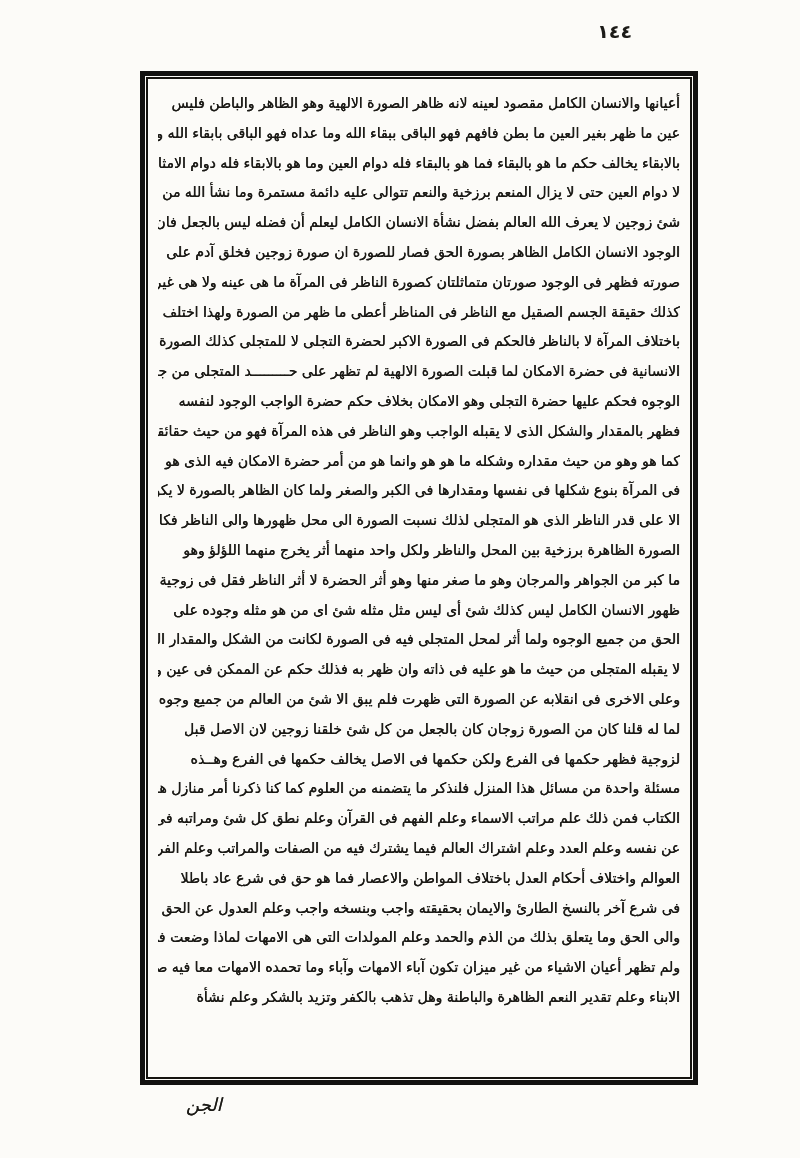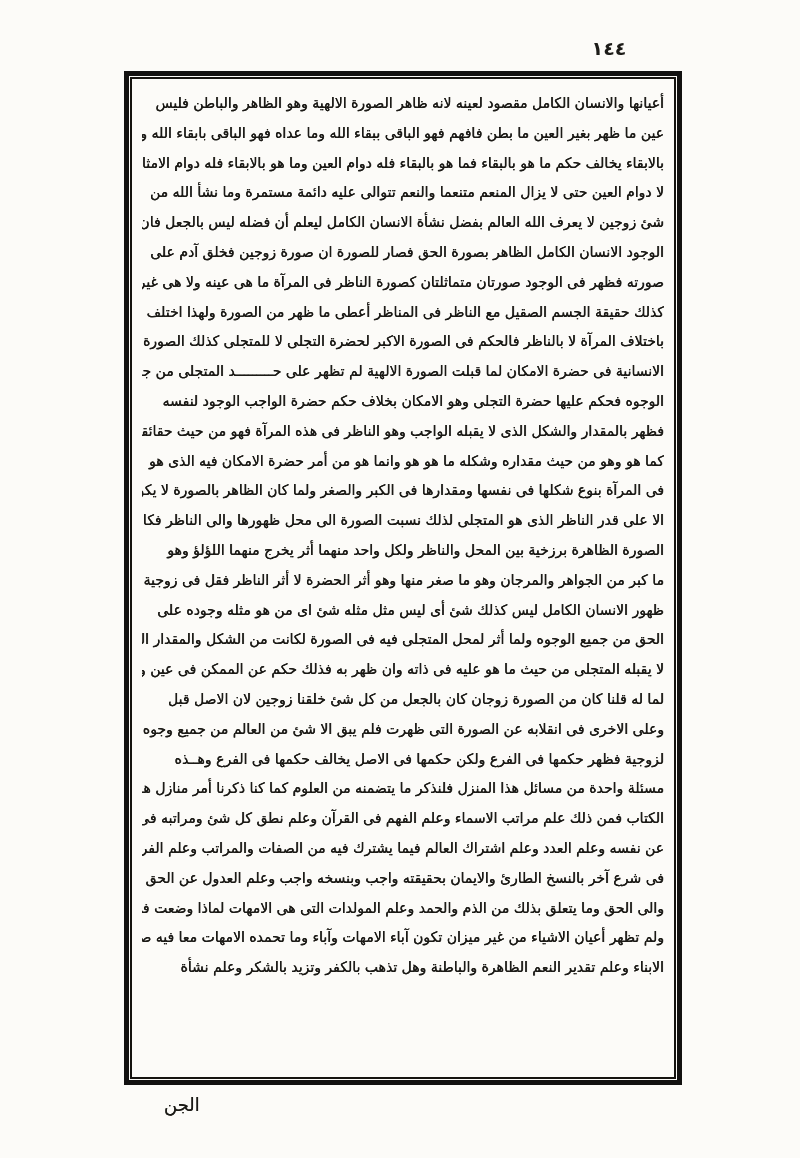--- a/index.html
+++ b/index.html
@@ -7,27 +7,27 @@
     width:800px;height:1158px;
     background:#fcfbf8;
     font-family:"DejaVu Sans",sans-serif;
     overflow:hidden;
   }
   .page{
     position:relative;width:800px;height:1158px;
     background:#fcfbf8;
   }
   .page-number{
-    position:absolute;top:37px;left:586px;width:46px;
-    text-align:center;
+    position:absolute;top:20px;left:586px;width:46px;
+    text-align:right;
     font-size:19px;font-weight:bold;color:#1c1b18;
     letter-spacing:2px;
   }
   .frame-outer{
-    position:absolute;left:124px;top:71px;width:558px;height:1014px;
+    position:absolute;left:140px;top:71px;width:558px;height:1014px;
     border:5px solid #121110;
     box-sizing:border-box;
     background:#fcfbf8;
   }
   .frame-inner{
     position:absolute;inset:1px;
     border:2px solid #15130f;
     box-sizing:border-box;
   }
   .text-block{
@@ -39,62 +39,64 @@
   .text-line{
     height:29.8px;line-height:29.8px;
     font-size:14px;color:#1b1a16;
     white-space:nowrap;overflow:hidden;
     text-align:right;
     text-shadow:0 0 0.6px rgba(20,18,14,0.85), 0.4px 0 0 rgba(20,18,14,0.55);
     transform:scaleY(1.04);
     transform-origin:top;
   }
   .catchword{
-    position:absolute;left:164px;top:1094px;
+    position:absolute;left:186px;top:1094px;
     direction:rtl;
     font-size:18px;color:#1b1a16;
     text-shadow:0 0 0.6px rgba(20,18,14,0.85);
+    font-style:italic;
   }
 </style>
 </head>
 <body>
 
 <div class="page">
 
   <div class="page-number">١٤٤</div>
 
   <div class="frame-outer">
     <div class="frame-inner">
       <div class="text-block" dir="rtl">
           <div class="text-line">أعيانها والانسان الكامل مقصود لعينه لانه ظاهر الصورة الالهية وهو الظاهر والباطن فليس</div>
           <div class="text-line">عين ما ظهر بغير العين ما بطن فافهم فهو الباقى ببقاء الله وما عداه فهو الباقى بابقاء الله وحكم ما هو</div>
           <div class="text-line">بالابقاء يخالف حكم ما هو بالبقاء فما هو بالبقاء فله دوام العين وما هو بالابقاء فله دوام الامثال</div>
-          <div class="text-line">لا دوام العين حتى لا يزال المنعم متنعما والنعم تتوالى عليه دائمة مستمرة وما نشأ الله من</div>
+          <div class="text-line">لا دوام العين حتى لا يزال المنعم برزخية والنعم تتوالى عليه دائمة مستمرة وما نشأ الله من</div>
           <div class="text-line">شئ زوجين لا يعرف الله العالم بفضل نشأة الانسان الكامل ليعلم أن فضله ليس بالجعل فان</div>
           <div class="text-line">الوجود الانسان الكامل الظاهر بصورة الحق فصار للصورة ان صورة زوجين فخلق آدم على</div>
           <div class="text-line">صورته فظهر فى الوجود صورتان متماثلتان كصورة الناظر فى المرآة ما هى عينه ولا هى غيره</div>
           <div class="text-line">كذلك حقيقة الجسم الصقيل مع الناظر فى المناظر أعطى ما ظهر من الصورة ولهذا اختلف</div>
           <div class="text-line">باختلاف المرآة لا بالناظر فالحكم فى الصورة الاكبر لحضرة التجلى لا للمتجلى كذلك الصورة</div>
           <div class="text-line">الانسانية فى حضرة الامكان لما قبلت الصورة الالهية لم تظهر على حـــــــــد المتجلى من جميع</div>
           <div class="text-line">الوجوه فحكم عليها حضرة التجلى وهو الامكان بخلاف حكم حضرة الواجب الوجود لنفسه</div>
           <div class="text-line">فظهر بالمقدار والشكل الذى لا يقبله الواجب وهو الناظر فى هذه المرآة فهو من حيث حقائقه</div>
           <div class="text-line">كما هو وهو من حيث مقداره وشكله ما هو هو وانما هو من أمر حضرة الامكان فيه الذى هو</div>
           <div class="text-line">فى المرآة بنوع شكلها فى نفسها ومقدارها فى الكبر والصغر ولما كان الظاهر بالصورة لا يكون</div>
           <div class="text-line">الا على قدر الناظر الذى هو المتجلى لذلك نسبت الصورة الى محل ظهورها والى الناظر فكانت</div>
           <div class="text-line">الصورة الظاهرة برزخية بين المحل والناظر ولكل واحد منهما أثر يخرج منهما اللؤلؤ وهو</div>
           <div class="text-line">ما كبر من الجواهر والمرجان وهو ما صغر منها وهو أثر الحضرة لا أثر الناظر فقل فى زوجية</div>
           <div class="text-line">ظهور الانسان الكامل ليس كذلك شئ أى ليس مثل مثله شئ اى من هو مثله وجوده على</div>
           <div class="text-line">الحق من جميع الوجوه ولما أثر لمحل المتجلى فيه فى الصورة لكانت من الشكل والمقدار الذى</div>
           <div class="text-line">لا يقبله المتجلى من حيث ما هو عليه فى ذاته وان ظهر به فذلك حكم عن الممكن فى عين وجوده</div>
+          <div class="text-line">وعلى الاخرى فى انقلابه عن الصورة التى ظهرت فلم يبق الا شئ من العالم من جميع وجوه</div>
           <div class="text-line">لما له قلنا كان من الصورة زوجان كان بالجعل من كل شئ خلقنا زوجين لان الاصل قبل</div>
-          <div class="text-line">وعلى الاخرى فى انقلابه عن الصورة التى ظهرت فلم يبق الا شئ من العالم من جميع وجوه</div>
           <div class="text-line">لزوجية فظهر حكمها فى الفرع ولكن حكمها فى الاصل يخالف حكمها فى الفرع وهــذه</div>
           <div class="text-line">مسئلة واحدة من مسائل هذا المنزل فلنذكر ما يتضمنه من العلوم كما كنا ذكرنا أمر منازل هــذا</div>
           <div class="text-line">الكتاب فمن ذلك علم مراتب الاسماء وعلم الفهم فى القرآن وعلم نطق كل شئ ومراتبه فى البيان</div>
           <div class="text-line">عن نفسه وعلم العدد وعلم اشتراك العالم فيما يشترك فيه من الصفات والمراتب وعلم الفرق بين</div>
+          <div class="text-line">العوالم واختلاف أحكام العدل باختلاف المواطن والاعصار فما هو حق فى شرع عاد باطلا</div>
           <div class="text-line">فى شرع آخر بالنسخ الطارئ والايمان بحقيقته واجب وبنسخه واجب وعلم العدول عن الحق</div>
           <div class="text-line">والى الحق وما يتعلق بذلك من الذم والحمد وعلم المولدات التى هى الامهات لماذا وضعت فى العالم</div>
           <div class="text-line">ولم تظهر أعيان الاشياء من غير ميزان تكون آباء الامهات وآباء وما تحمده الامهات معا فيه صلاح</div>
           <div class="text-line">الابناء وعلم تقدير النعم الظاهرة والباطنة وهل تذهب بالكفر وتزيد بالشكر وعلم نشأة</div>
         </div>
     </div>
   </div>
 
   <div class="catchword">الجن</div>
 

